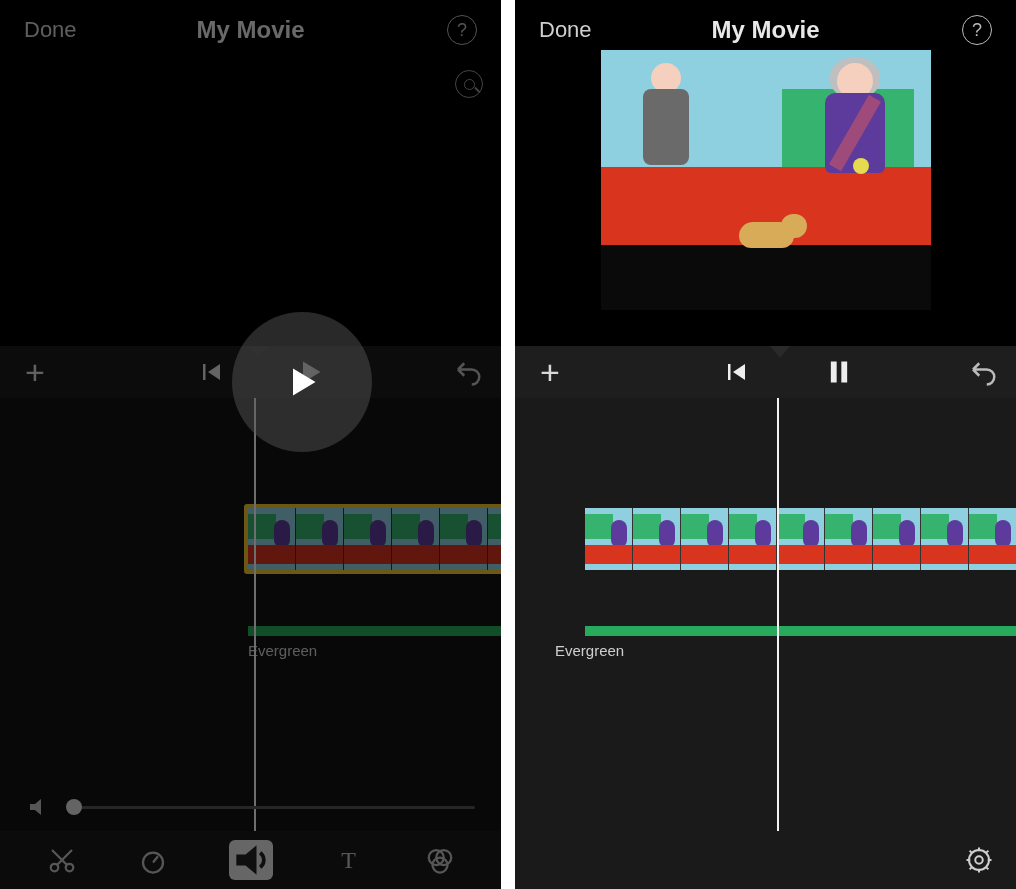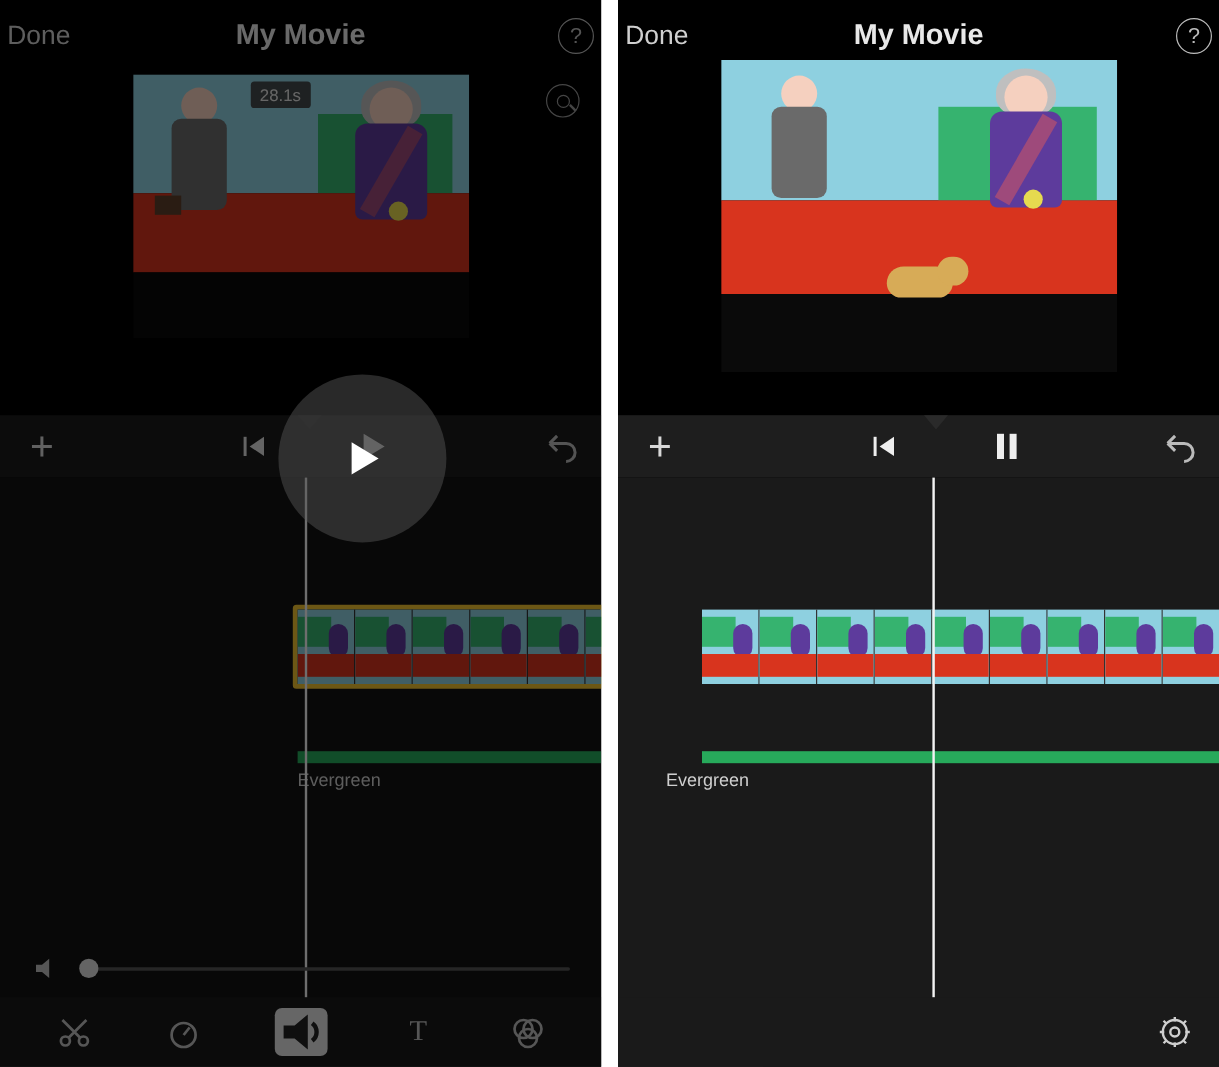--- a/index.html
+++ b/index.html
@@ -28,21 +28,21 @@
     pointer-events: none;
   }
   
   .header {
     position: absolute;
     top: 0; left: 0; right: 0;
     height: 60px;
     display: flex;
     align-items: center;
     justify-content: space-between;
-    padding: 0 6px;
+    padding: 0 24px;
     color: #d0d0d0;
     z-index: 5;
   }
   .header .title {
     position: absolute;
     left: 50%;
     transform: translateX(-50%);
     top: 16px;
     font-size: 24px;
     color: #e8e8e8;
@@ -225,41 +225,20 @@
   <div class="header">
     <div class="done-btn">Done</div>
     <div class="title">My Movie</div>
     <div class="help-btn">
         <span>?</span>
       </div>
   </div>
 
   <div class="zoom-btn"></div>
 
-  <div class="preview">
-    <div class="scene">
-      <div class="sky"></div>
-      <div class="building"></div>
-      <div class="red-carpet"></div>
-      <div class="ground"></div>
-      <div class="man">
-          <div class="head"></div>
-          <div class="body"></div>
-          <div class="brief"></div>
-        </div>
-      <div class="queen">
-          <div class="hair"></div>
-          <div class="head"></div>
-          <div class="body"></div>
-          <div class="sash"></div>
-          <div class="flower"></div>
-        </div>
-    </div>
-    <div class="time-badge">28.1s</div>
-  </div>
 
   <div class="mid-bar">
     <div class="add-btn">+</div>
     <div class="prev-btn">
       <svg viewBox="0 0 24 24" fill="#ddd">
           <rect x="3" y="4" width="2.5" height="16"></rect>
           <path d="M20 4 L8 12 L20 20 Z"></path>
         </svg>
     </div>
     <div class="playhead-nub"></div>

